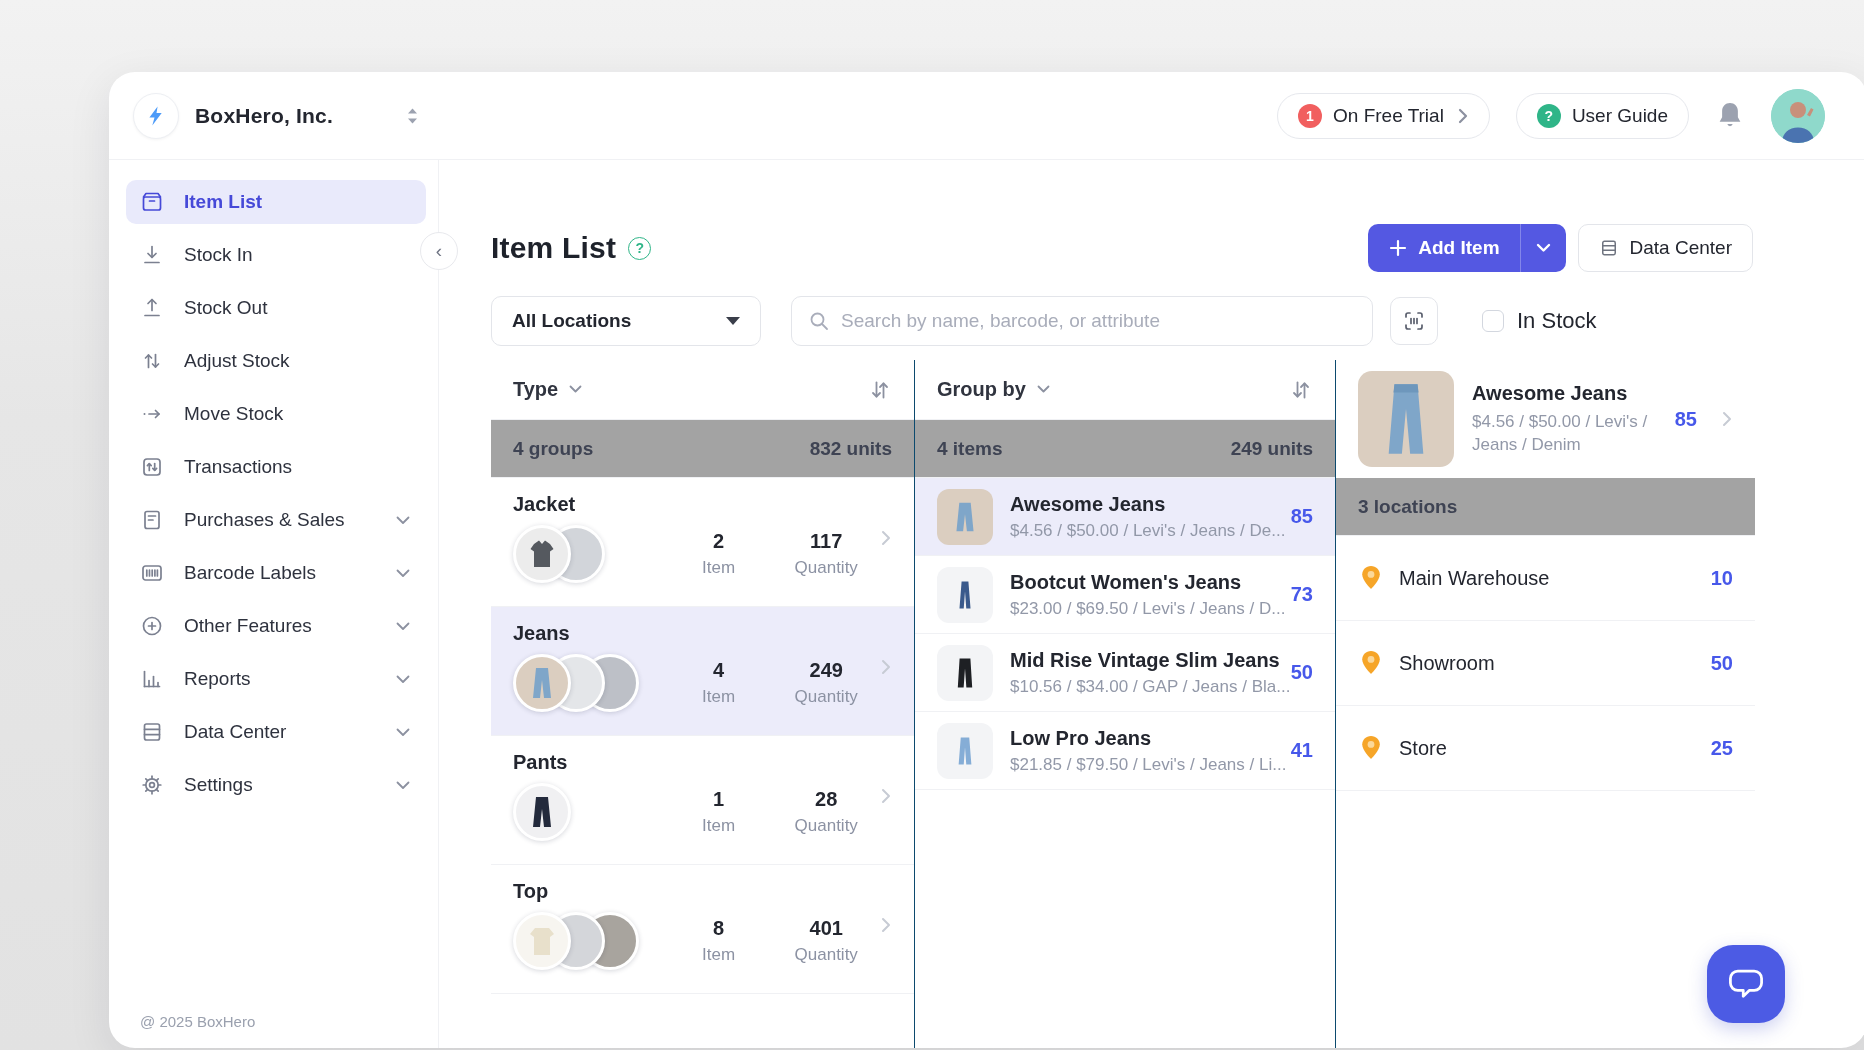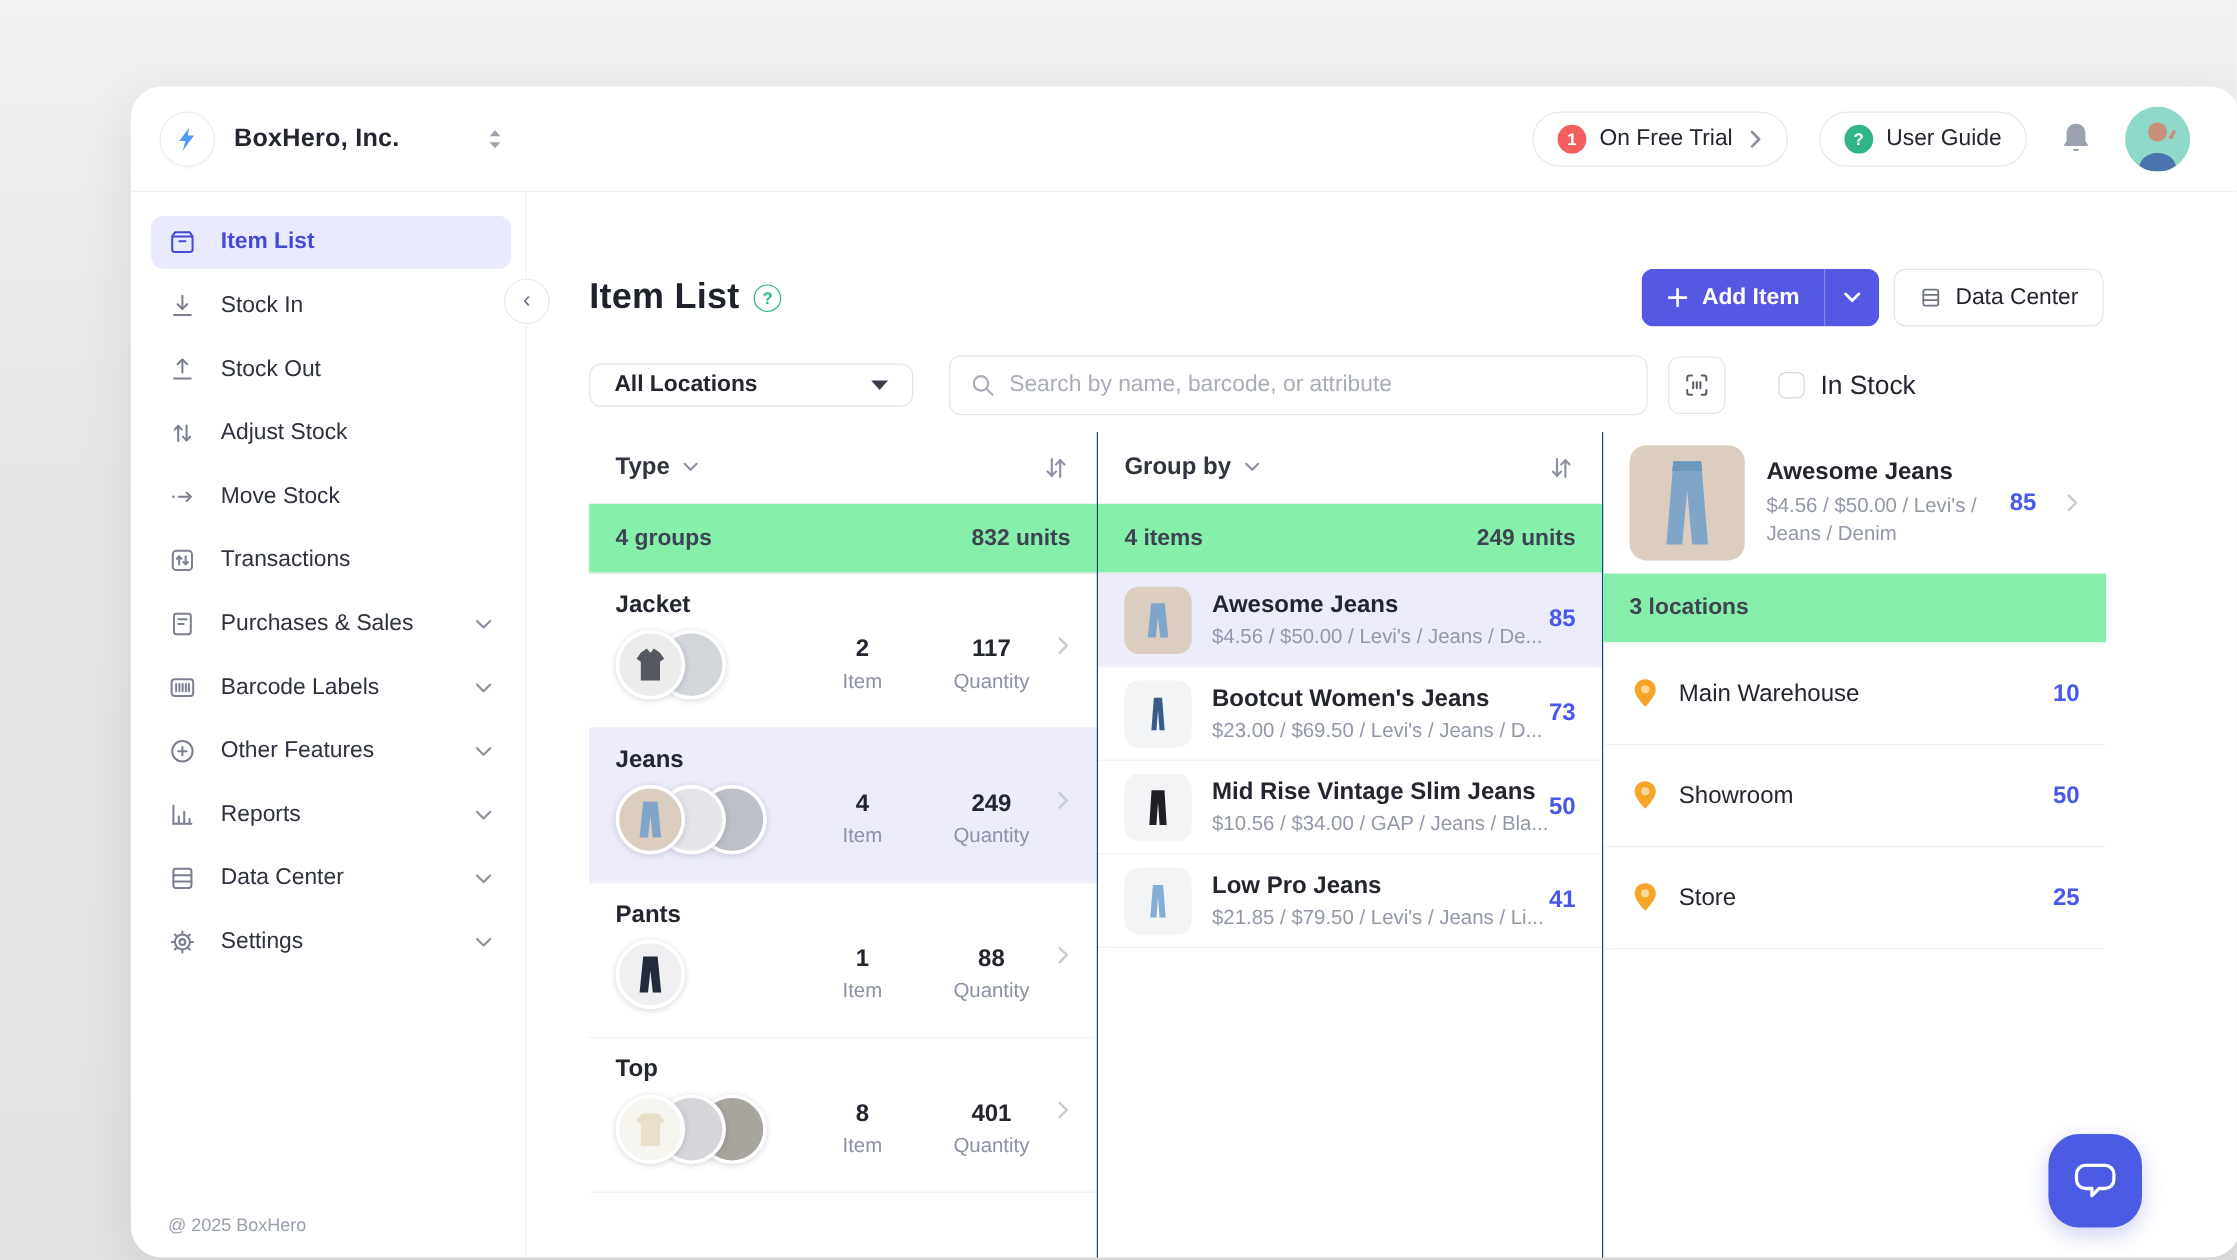--- a/index.html
+++ b/index.html
@@ -62,21 +62,21 @@
   .title-actions{margin-left:auto;display:flex;align-items:center;gap:12px;}
   .btn-split{display:flex;height:48px;border-radius:10px;overflow:hidden;}
   .btn-primary{background:#5458E2;color:#fff;border:none;font-size:19px;font-weight:600;
     display:flex;align-items:center;gap:10px;padding:0 20px;cursor:pointer;font-family:inherit;}
   .btn-primary-caret{background:#5458E2;border:none;border-left:1px solid rgba(255,255,255,.28);
     width:46px;display:flex;align-items:center;justify-content:center;cursor:pointer;}
   .btn-outline{height:48px;border-radius:10px;border:1px solid #E3E5EA;background:#fff;
     font-size:19px;font-weight:500;color:#23262F;display:flex;align-items:center;gap:11px;
     padding:0 20px;cursor:pointer;font-family:inherit;}
   .filter-row{margin-top:24px;height:50px;display:flex;align-items:center;}
-  .select{width:270px;height:36px;border:1px solid #E3E5EA;border-radius:10px;display:flex;
+  .select{width:270px;height:50px;border:1px solid #E3E5EA;border-radius:10px;display:flex;
     align-items:center;justify-content:space-between;padding:0 20px;font-size:19px;font-weight:600;
     color:#23262F;cursor:pointer;background:#fff;}
   .caret-down{width:0;height:0;border-left:7px solid transparent;border-right:7px solid transparent;
     border-top:8px solid #3A3E4A;}
   .search-box{margin-left:30px;width:582px;height:50px;border:1px solid #E3E5EA;border-radius:10px;
     display:flex;align-items:center;padding:0 16px;background:#fff;}
   .search-box input{border:none;outline:none;flex:1;font-size:19px;margin-left:11px;
     font-family:inherit;color:#3A3E4A;}
   .search-box input::placeholder{color:#A9ADBA;}
   .scan-btn{margin-left:17px;width:48px;height:48px;border:1px solid #E3E5EA;border-radius:10px;
@@ -86,21 +86,21 @@
   .instock-label{font-size:22px;color:#23262F;}
   
   .columns{margin-top:14px;display:grid;grid-template-columns:423px 421px 420px;}
   .panel{min-height:688px;}
   .panel + .panel{border-left:1px solid #0c4a6e;}
   .panel-header{height:60px;display:flex;align-items:center;justify-content:space-between;
     padding:0 22px;border-bottom:1px solid #F0F1F4;}
   .panel-header-left{display:flex;align-items:center;gap:11px;font-size:20px;font-weight:600;
     color:#30343F;cursor:pointer;}
   .sort-icon{cursor:pointer;display:flex;align-items:center;}
-  .panel-summary{height:58px;background:#86efac;display:flex;align-items:center;
+  .panel-summary{height:58px;background:#a3a3a3;display:flex;align-items:center;
     justify-content:space-between;padding:0 22px;border-bottom:1px solid #F0F1F4;
     font-size:19px;font-weight:600;color:#3E4353;}
   
   .group-row{height:129px;padding:15px 22px 0 22px;border-bottom:1px solid #F0F1F4;cursor:pointer;}
   .group-row.selected{background:#ECECFA;}
   .group-name{font-size:20px;font-weight:600;color:#23262F;}
   .group-body{display:flex;align-items:center;margin-top:9px;}
   .thumb-stack{width:158px;display:flex;align-items:center;}
   .circle-thumb{width:58px;height:58px;border-radius:50%;border:3px solid #fff;
     box-shadow:0 1px 5px rgba(30,34,60,.18);display:flex;align-items:center;justify-content:center;overflow:hidden;flex:none;}
@@ -526,21 +526,21 @@
                 <svg width="40" height="40" viewBox="0 0 40 40">
                     <path d="M14 5 H26 L29 35 H22 L20 17 L18 35 H11 Z" fill="#232A3C"></path>
                   </svg>
               </span>
             </div>
             <div class="stat">
               <div class="stat-num">1</div>
               <div class="stat-cap">Item</div>
             </div>
             <div class="stat">
-              <div class="stat-num">88</div>
+              <div class="stat-num">28</div>
               <div class="stat-cap">Quantity</div>
             </div>
             <span class="row-chev">
               <svg width="12" height="18" viewBox="0 0 12 18">
                   <path d="M3 3 l6 6 -6 6" stroke="#C7CBD4" stroke-width="2" fill="none" stroke-linecap="round" stroke-linejoin="round"></path>
                 </svg>
             </span>
           </div>
         </div>
 

